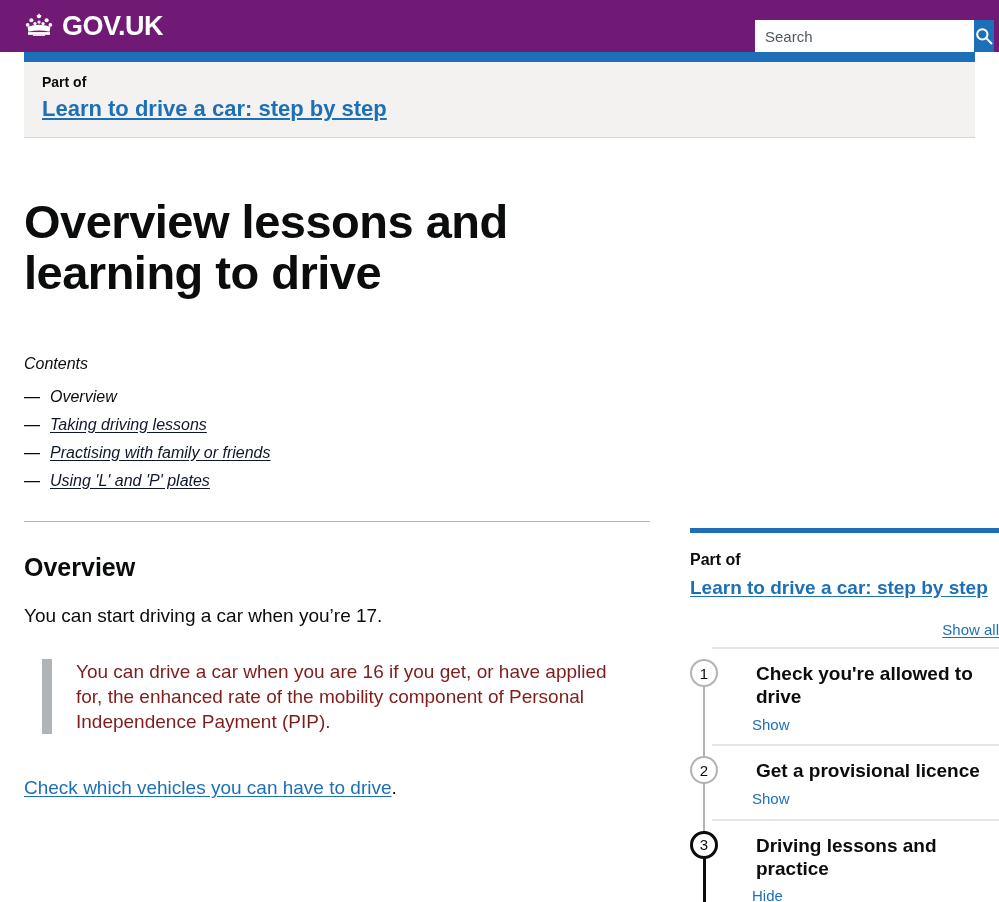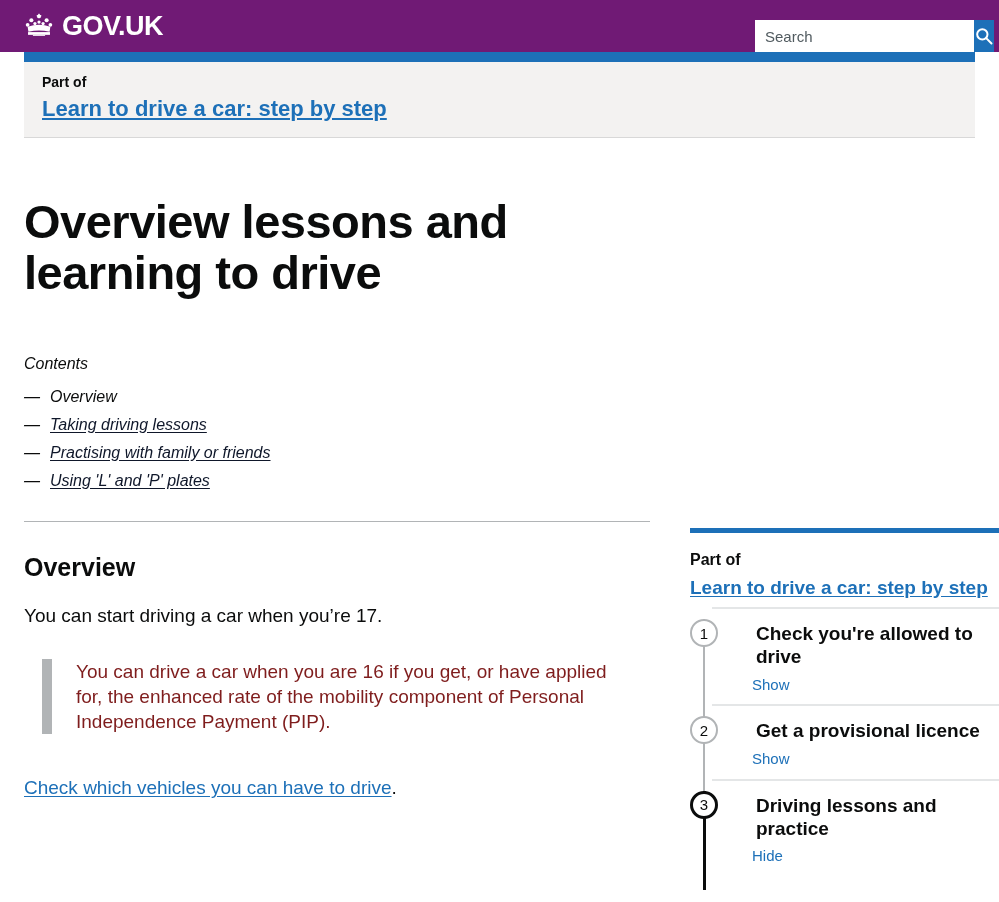--- a/index.html
+++ b/index.html
@@ -396,20 +396,23 @@
       </div>
 
       <p class="body-para" style="margin-top:41px"><a class="body-link" href="#">Check which vehicles you can have to drive</a><span>.</span></p>
     </main>
 
     <aside class="col-side">
       <div class="sbs">
         <p class="sbs-label">Part of</p>
         <a class="sbs-title-link" href="#">Learn to drive a car: step by step</a>
 
+        <div class="sbs-showall-row">
+          <span class="sbs-showall">Show all</span>
+        </div>
 
         <ol class="sbs-steps">
 
           <li class="sbs-step">
             <span class="sbs-connector"></span>
             <span class="sbs-circle">1</span>
             <h3 class="sbs-step-title">Check you're allowed to drive</h3>
             <span class="sbs-toggle">Show</span>
           </li>
 

